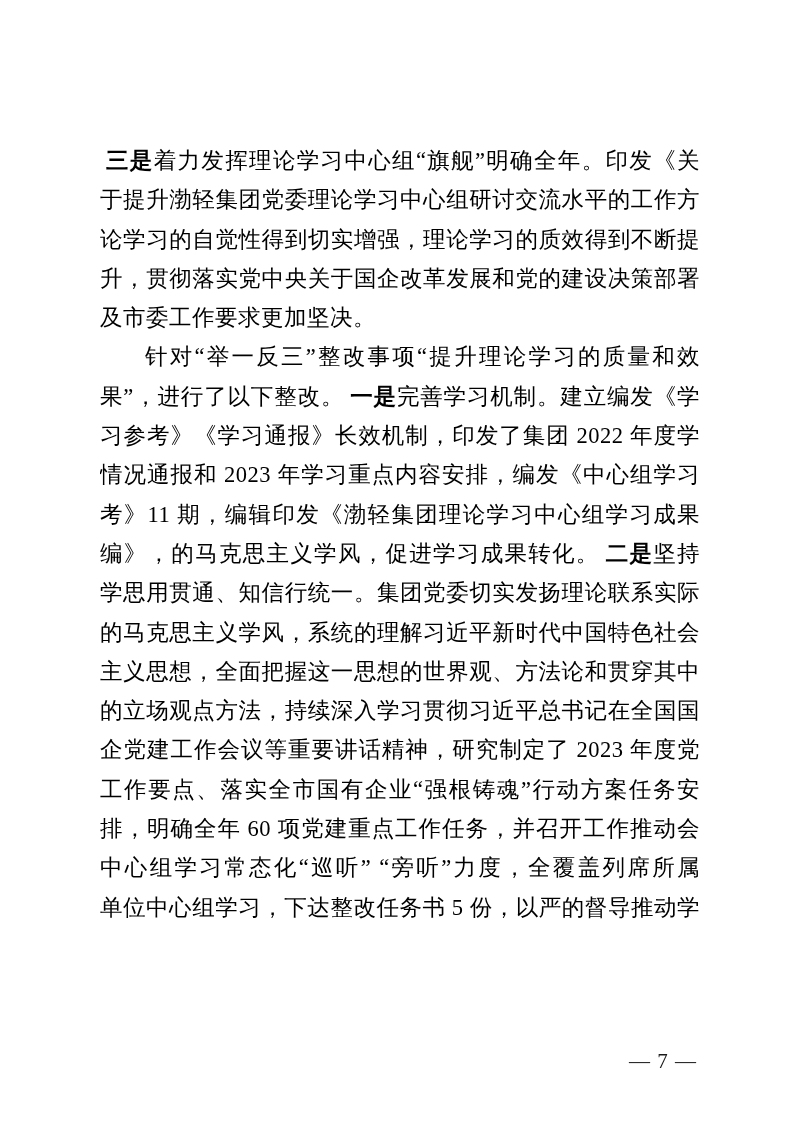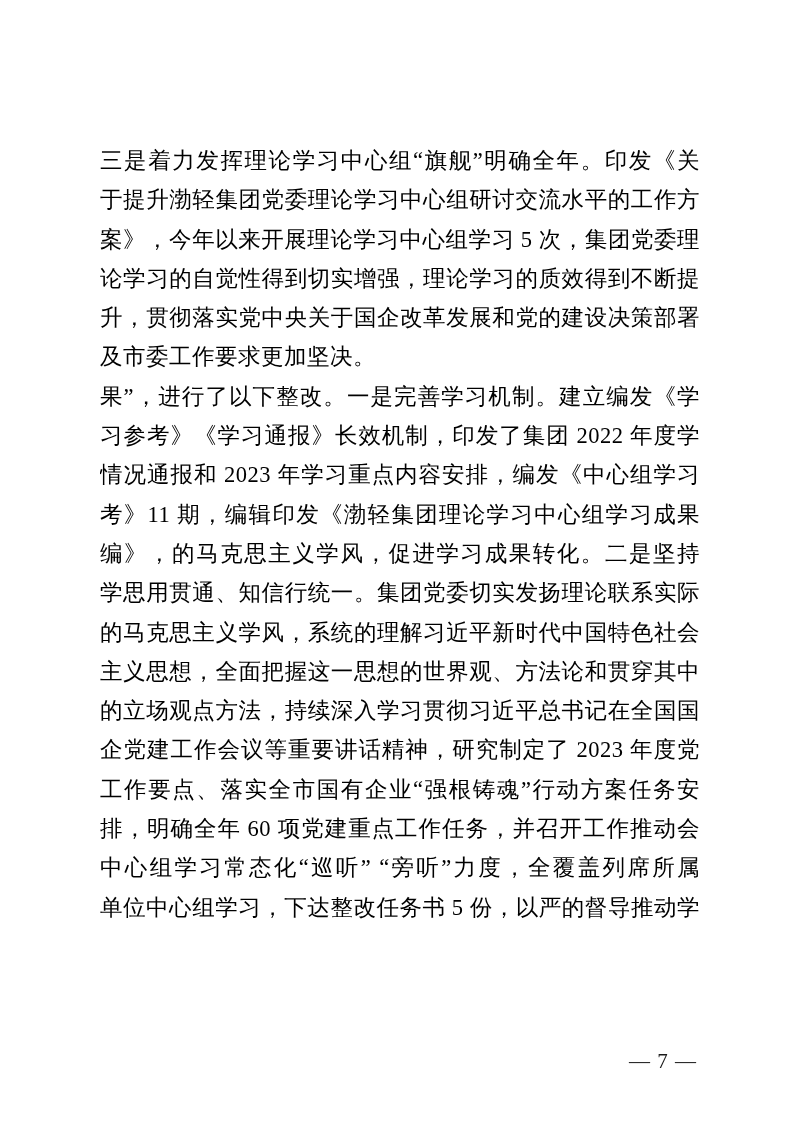--- a/index.html
+++ b/index.html
@@ -36,43 +36,43 @@
     overflow: hidden;
   }
   .line.nojust {
     text-align: left;
     text-align-last: left;
   }
   .line.indent {
     text-indent: 45px;
   }
   .run { font-weight: normal; text-align: right; }
-  .run.bold { font-weight: 400; }
+  .run.bold { font-weight: 700; margin-left: 6px; }
   .page-number {
     position: absolute;
     top: 1049px;
     right: 103px;
     font-size: 21px;
     line-height: 24px;
     color: #1a1a1a;
     letter-spacing: 1px;
     text-align: right;
   }
 </style>
 </head>
 <body>
 
 <div class="page">
   <div class="text-block" id="text-block">
       <div class="line"><span class="run bold">三是</span><span class="run">着力发挥理论学习中心组“旗舰”明确全年。印发《关</span></div>
       <div class="line"><span class="run">于提升渤轻集团党委理论学习中心组研讨交流水平的工作方</span></div>
-      <div class="line"><span class="run">案》，今年以来开展理论学习中心组学习 5 次，集团党委理</span></div>
       <div class="line"><span class="run">论学习的自觉性得到切实增强，理论学习的质效得到不断提</span></div>
       <div class="line"><span class="run">升，贯彻落实党中央关于国企改革发展和党的建设决策部署</span></div>
       <div class="line nojust"><span class="run">及市委工作要求更加坚决。</span></div>
+      <div class="line indent"><span class="run">针对“举一反三”整改事项“提升理论学习的质量和效</span></div>
       <div class="line"><span class="run">果”，进行了以下整改。</span><span class="run bold">一是</span><span class="run">完善学习机制。建立编发《学</span></div>
       <div class="line"><span class="run">习参考》《学习通报》长效机制，印发了集团 2022 年度学习</span></div>
       <div class="line"><span class="run">情况通报和 2023 年学习重点内容安排，编发《中心组学习参</span></div>
       <div class="line"><span class="run">考》11 期，编辑印发《渤轻集团理论学习中心组学习成果汇</span></div>
       <div class="line"><span class="run">编》，的马克思主义学风，促进学习成果转化。</span><span class="run bold">二是</span><span class="run">坚持</span></div>
       <div class="line"><span class="run">学思用贯通、知信行统一。集团党委切实发扬理论联系实际</span></div>
       <div class="line"><span class="run">的马克思主义学风，系统的理解习近平新时代中国特色社会</span></div>
       <div class="line"><span class="run">主义思想，全面把握这一思想的世界观、方法论和贯穿其中</span></div>
       <div class="line"><span class="run">的立场观点方法，持续深入学习贯彻习近平总书记在全国国</span></div>
       <div class="line"><span class="run">企党建工作会议等重要讲话精神，研究制定了 2023 年度党建</span></div>

